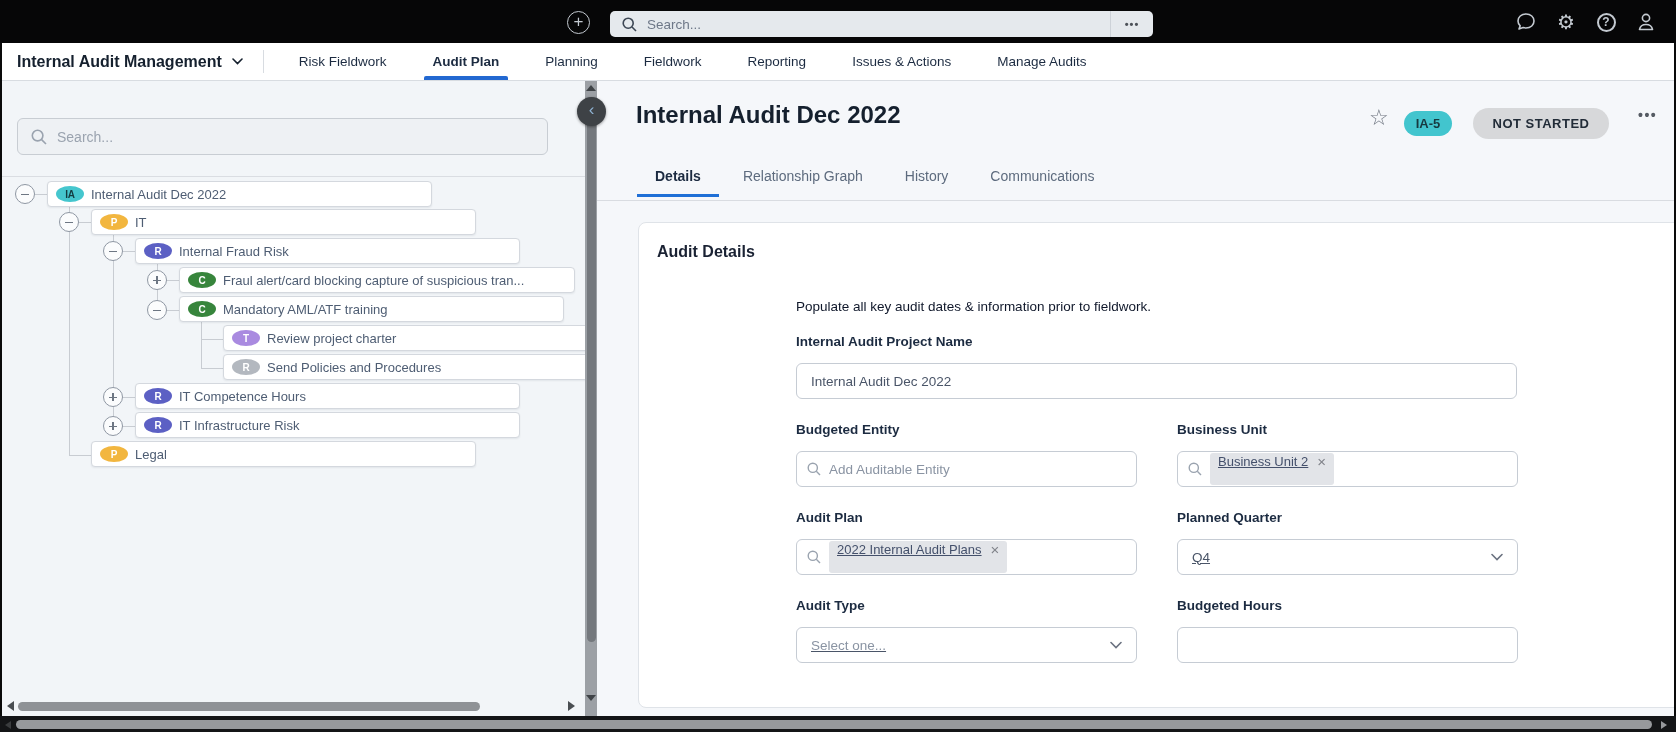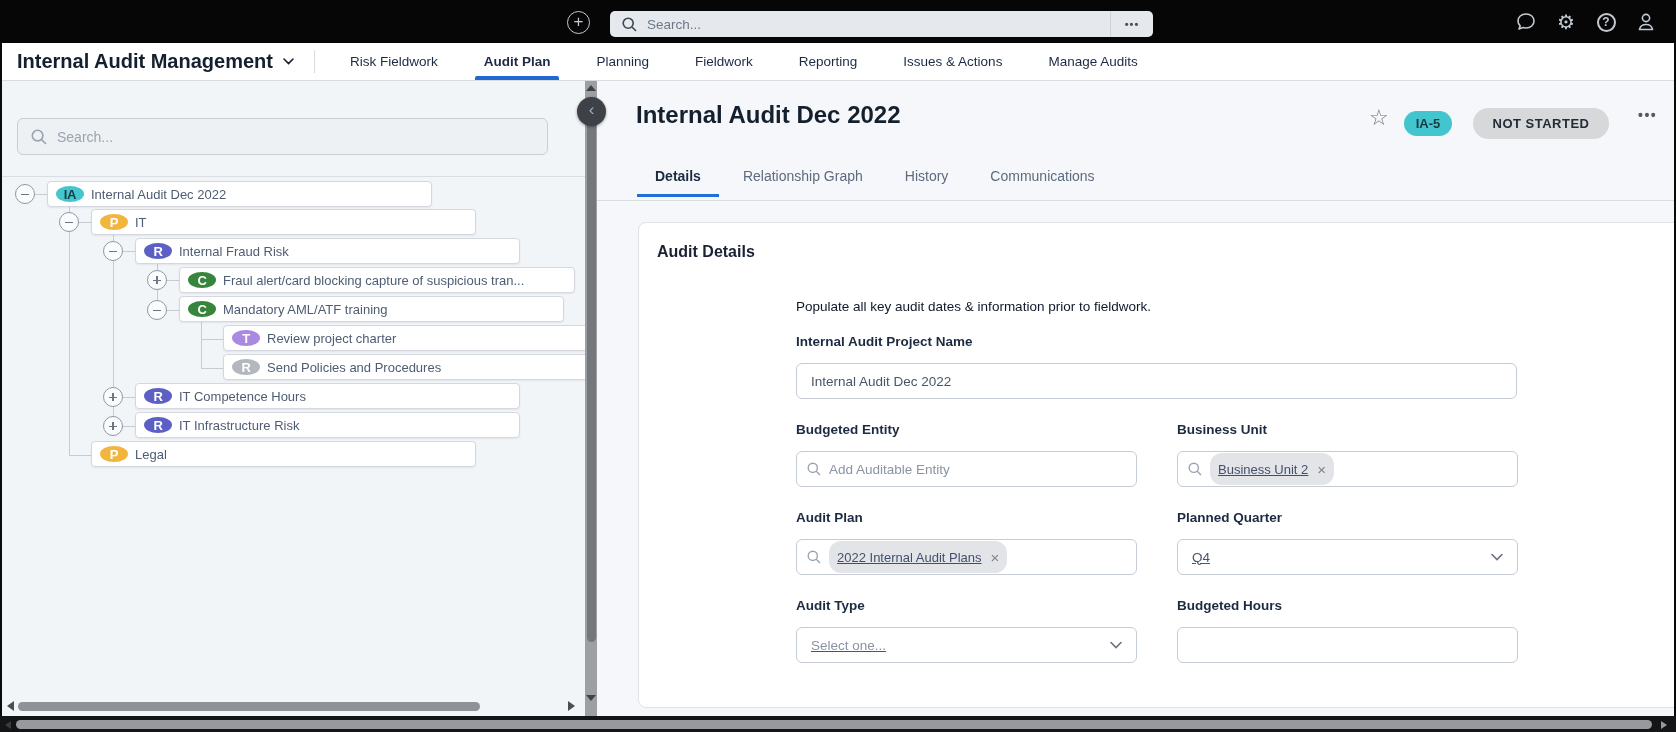--- a/index.html
+++ b/index.html
@@ -23,21 +23,21 @@
   .tb-icons { position:absolute; right:18px; top:10px; display:flex; gap:16px; align-items:center; }
   .tb-icon { width:24px; height:24px; display:flex; align-items:center; justify-content:center;
              color:#c3c9d0; cursor:pointer; }
   .tb-icon.gear-txt { font-size:20px; line-height:22px; }
   .help-circle { width:19px; height:19px; border:2px solid #c3c9d0; border-radius:50%;
                  font-size:12px; font-weight:700; display:flex; align-items:center; justify-content:center; }
 
   
   .navbar { position:absolute; left:2px; top:43px; width:1672px; height:38px; background:#fff;
             border-bottom:1px solid #d8dce1; display:flex; align-items:stretch; }
-  .nav-brand { display:flex; align-items:center; gap:10px; padding:0 20px 0 15px; font-size:20px;
+  .nav-brand { display:flex; align-items:center; gap:10px; padding:0 20px 0 15px; font-size:16px;
                font-weight:700; color:#15202e; cursor:pointer; }
   .nav-sep { width:1px; background:#d8dce1; margin:7px 0; }
   .nav-tabs { display:flex; margin-left:12px; }
   .nav-tab { position:relative; display:flex; align-items:center; padding:0 23px; font-size:13.5px;
              color:#1c2b41; cursor:pointer; }
   .nav-tab.active { font-weight:700; }
   .nav-tab.active::after { content:""; position:absolute; left:14px; right:14px; bottom:0; height:4px;
                            background:#2268d1; border-radius:2px 2px 0 0; }
 
   
@@ -48,21 +48,21 @@
   .lp-search input { flex:1; border:none; outline:none; background:transparent; font-size:14px;
                      color:#3c4654; padding:0 10px; font-family:"Liberation Sans",sans-serif; }
   .lp-search input::placeholder { color:#9aa3af; }
   .lp-divider { position:absolute; left:0; top:95px; width:583px; height:1px; background:#dadde2; }
 
   .vline { position:absolute; width:0; border-left:1px solid #c8ccd2; }
   .hline { position:absolute; height:0; border-top:1px solid #c8ccd2; }
   .node { position:absolute; height:26px; background:#fff; border:1px solid #d4d8de; border-radius:4px;
           box-shadow:0 1px 2px rgba(20,30,40,.07); display:flex; align-items:center; padding:0 8px; gap:7px;
           font-size:13px; color:#4e5d73; white-space:nowrap; overflow:hidden; cursor:pointer; z-index:2; }
-  .bdg { width:28px; height:16px; border-radius:50%; font-size:13px; font-weight:700; color:#fff;
+  .bdg { width:28px; height:16px; border-radius:50%; font-size:10px; font-weight:700; color:#fff;
          display:flex; align-items:center; justify-content:center; flex:none; letter-spacing:-.3px; }
   .b-teal   { background:#45c6ce; color:#133c41; }
   .b-amber  { background:#f2b63f; }
   .b-indigo { background:#5c60c4; }
   .b-green  { background:#37853c; }
   .b-purple { background:#a98ae0; }
   .b-gray   { background:#b3b8bf; }
   .exp { position:absolute; width:20px; height:20px; border:1px solid #8f97a3; border-radius:50%;
          background:#fbfcfd; z-index:3; cursor:pointer; }
   .exp::before { content:""; position:absolute; left:5px; top:8.5px; width:8px; height:1.6px; background:#6d7683; }
@@ -108,21 +108,21 @@
   .card-desc { position:absolute; left:157px; top:76px; font-size:13.5px; color:#0f172a; }
   .f-label { position:absolute; font-size:13.5px; font-weight:700; color:#1c2b41; }
   .f-input { position:absolute; height:36px; background:#fff; border:1px solid #c6ccd4; border-radius:6px;
              font-size:13.5px; color:#4a5568; padding:0 14px; font-family:"Liberation Sans",sans-serif; outline:none; }
   .f-input::placeholder { color:#8a94a3; }
   .f-search { position:absolute; height:36px; background:#fff; border:1px solid #c6ccd4; border-radius:6px;
               display:flex; align-items:center; padding:0 10px; gap:8px; }
   .f-search input { flex:1; min-width:30px; border:none; outline:none; font-size:13.5px; color:#4a5568;
                     background:transparent; font-family:"Liberation Sans",sans-serif; }
   .f-search input::placeholder { color:#8a94a3; }
-  .chip { display:flex; align-items:center; height:24px; background:#e2e4e8; border-radius:12px;
+  .chip { display:flex; align-items:flex-end; height:24px; background:#e2e4e8; border-radius:3px;
           padding:16px 8px; font-size:13px; color:#44506b; flex:none; }
   .chip-label { text-decoration:underline; cursor:pointer; white-space:nowrap; }
   .chip-remove { margin-left:9px; color:#80838a; font-size:15px; line-height:15px; cursor:pointer; border:none;
                  background:transparent; font-family:"Liberation Sans",sans-serif; }
   .f-select { position:absolute; height:36px; background:#fff; border:1px solid #c6ccd4; border-radius:6px;
               display:flex; align-items:center; padding:0 14px; font-size:13.5px; color:#4a5568; cursor:pointer;text-decoration:underline; }
   .f-select .ph { color:#8a94a3; }
   .f-select svg { position:absolute; right:14px; }
 
   

